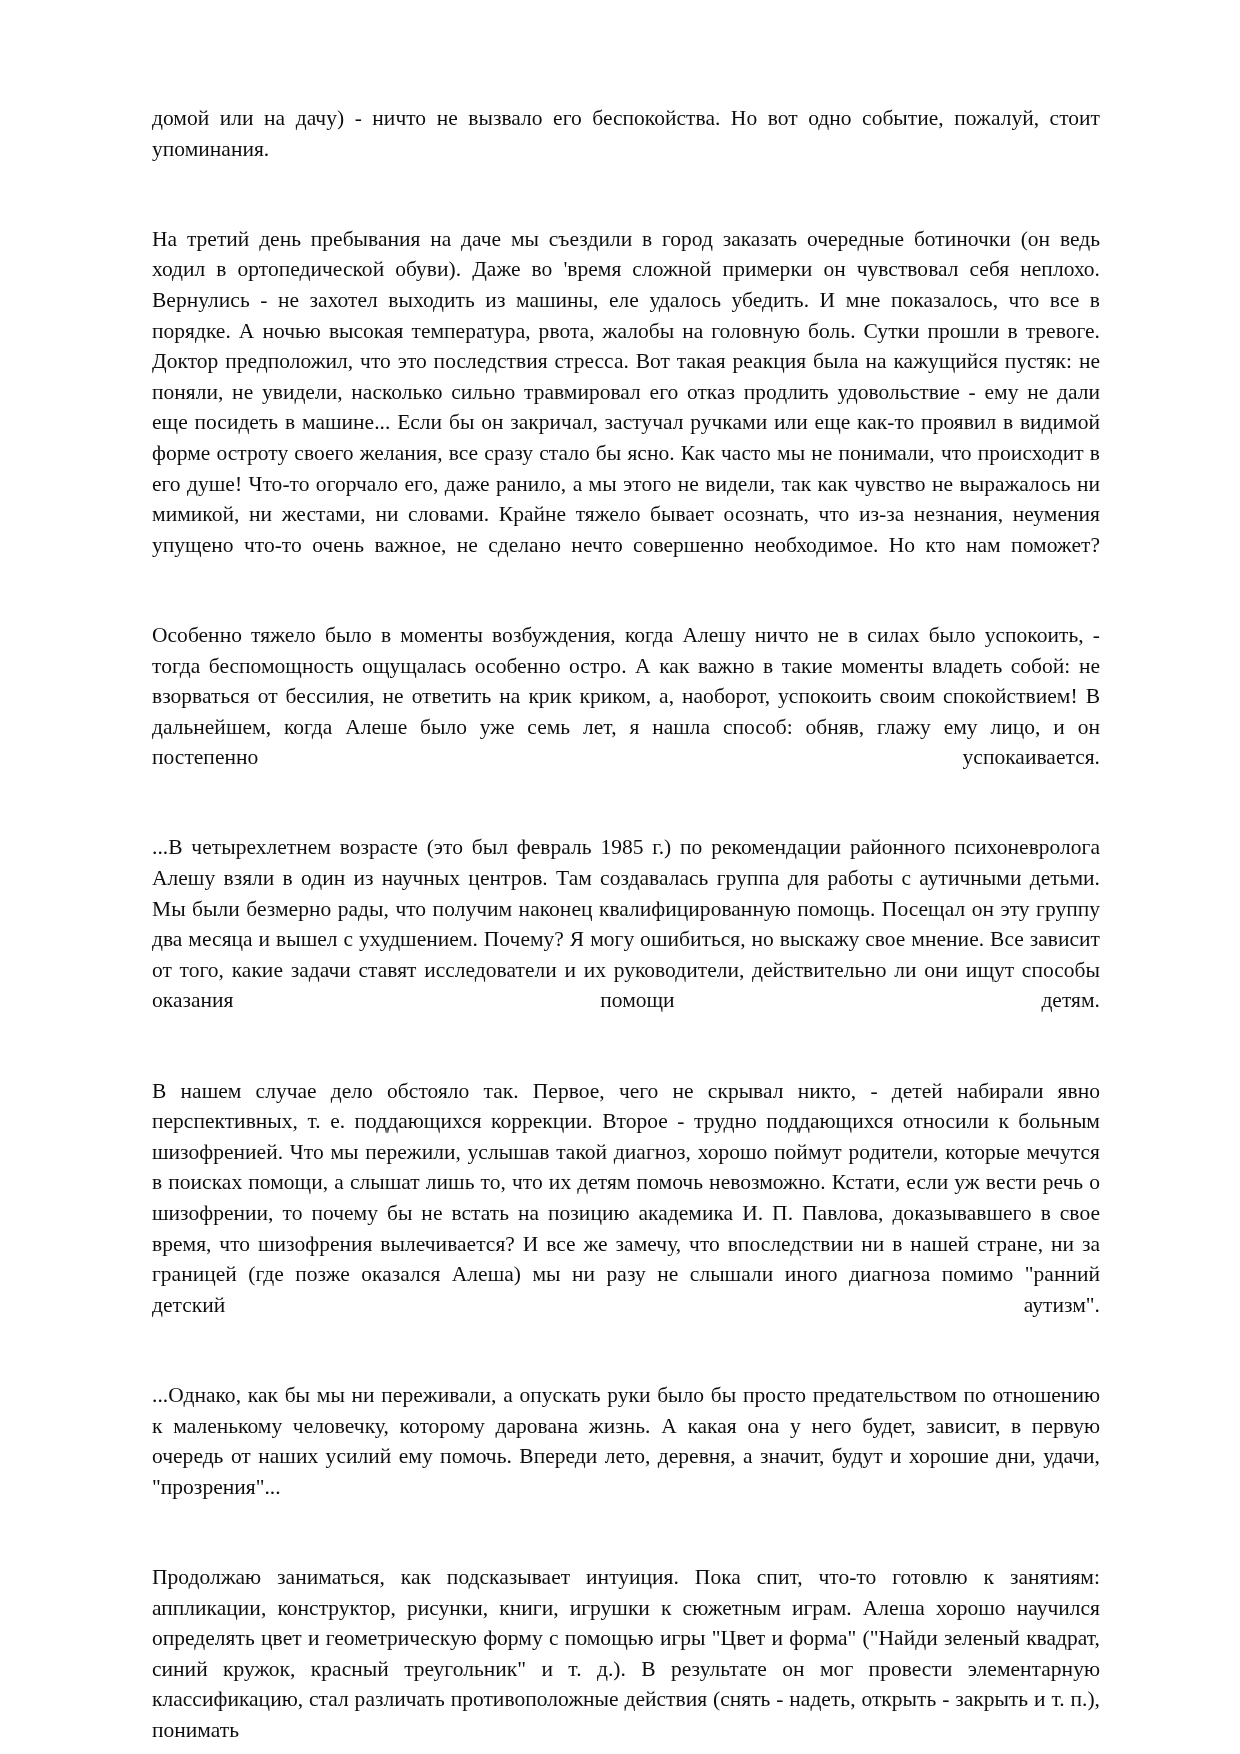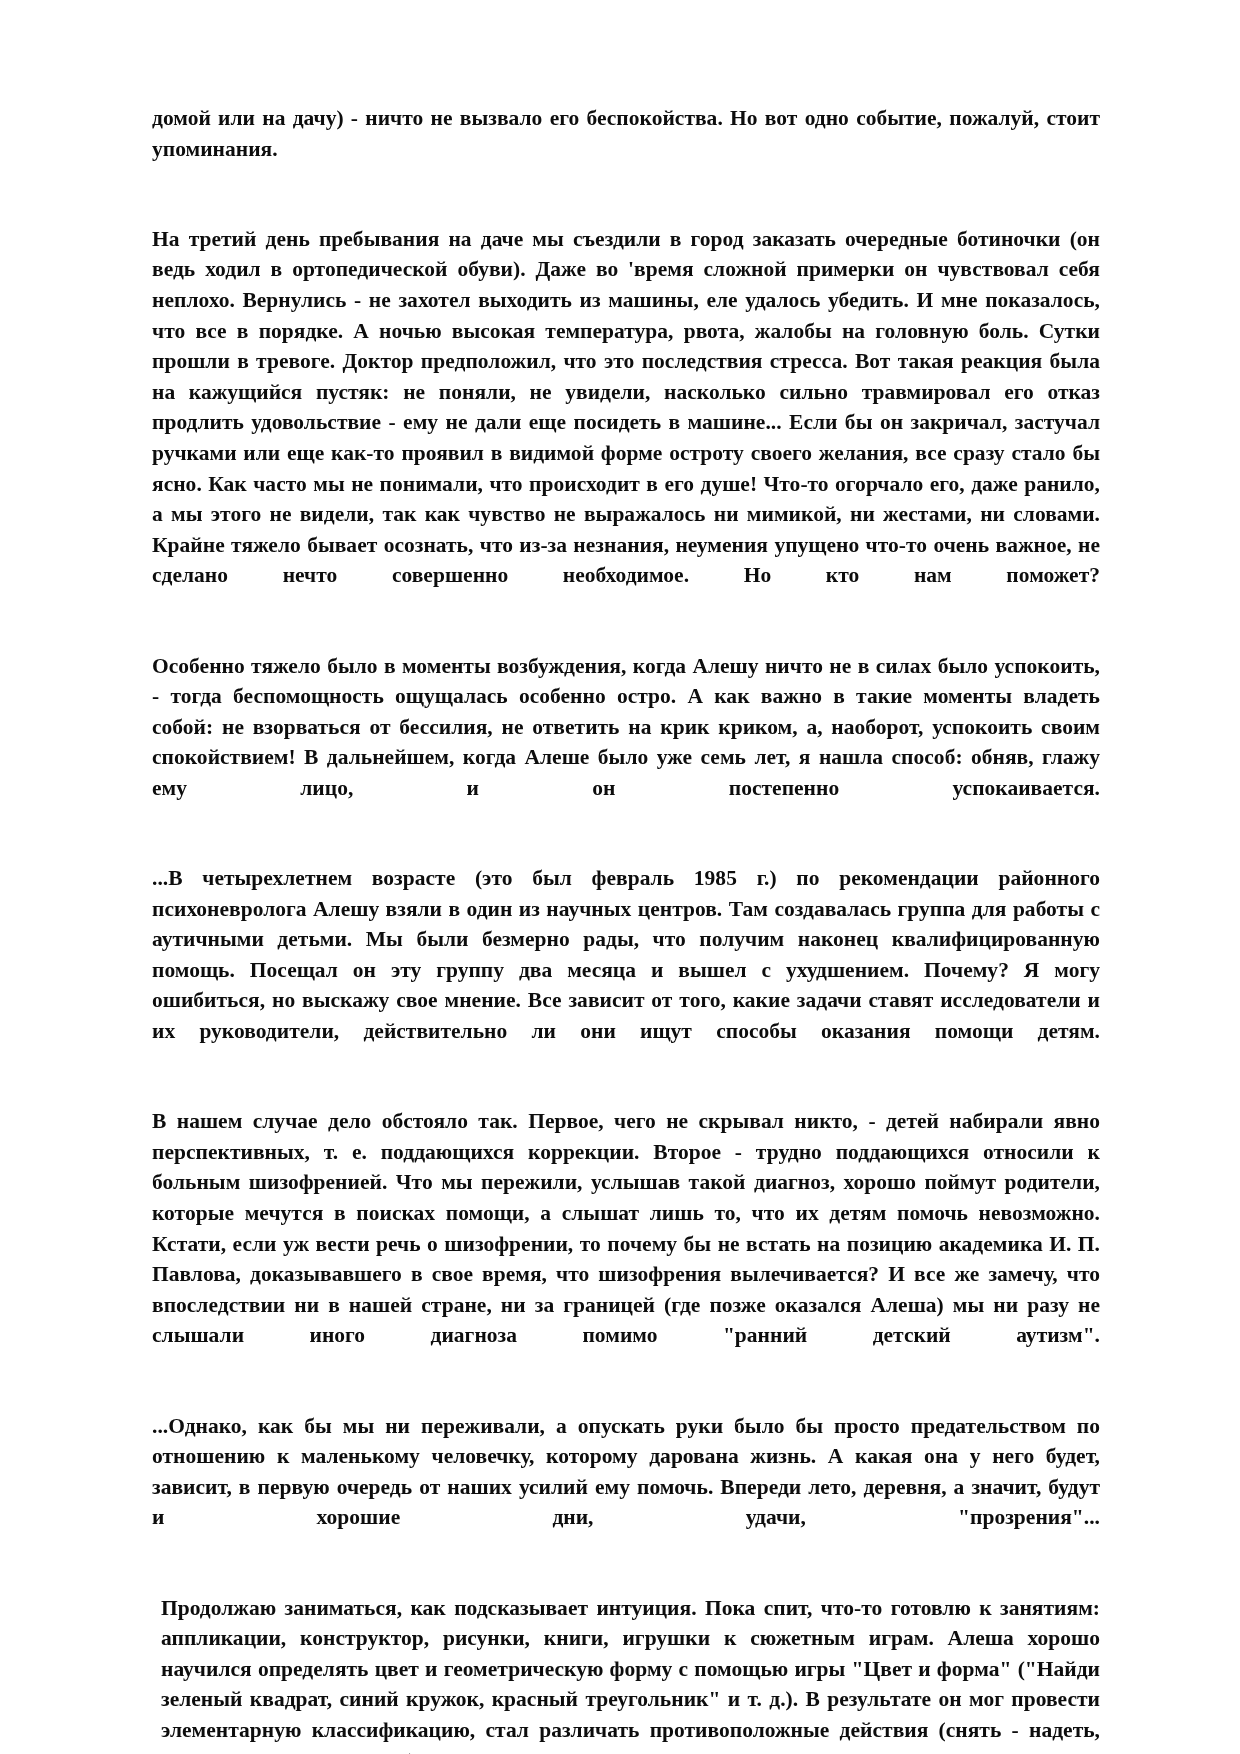--- a/index.html
+++ b/index.html
@@ -15,21 +15,20 @@
     overflow: hidden;
   }
 
   .page {
     position: relative;
     width: 1240px;
     height: 1430px;
     background: #ffffff;
     box-sizing: border-box;
     padding: 103px 140px 0 152px;
-    font-weight: bold;
   }
 
   .doc-body {
     width: 948px;
   }
 
   .para {
     margin: 0 0 29px 0;
     text-align: justify;
     text-justify: inter-word;
@@ -37,21 +36,20 @@
     line-height: 30.6px;
     letter-spacing: 0.02px;
     word-spacing: 0.4px;
     color: #111111;
     
     -webkit-font-smoothing: antialiased;
   }
 
   .para:last-child {
     margin-bottom: 0;
-    margin-left: 9px;
   }
 
   
   .para::after {
     content: "";
     display: inline-block;
     width: 100%;
   }
 
   .para.no-stretch::after {

